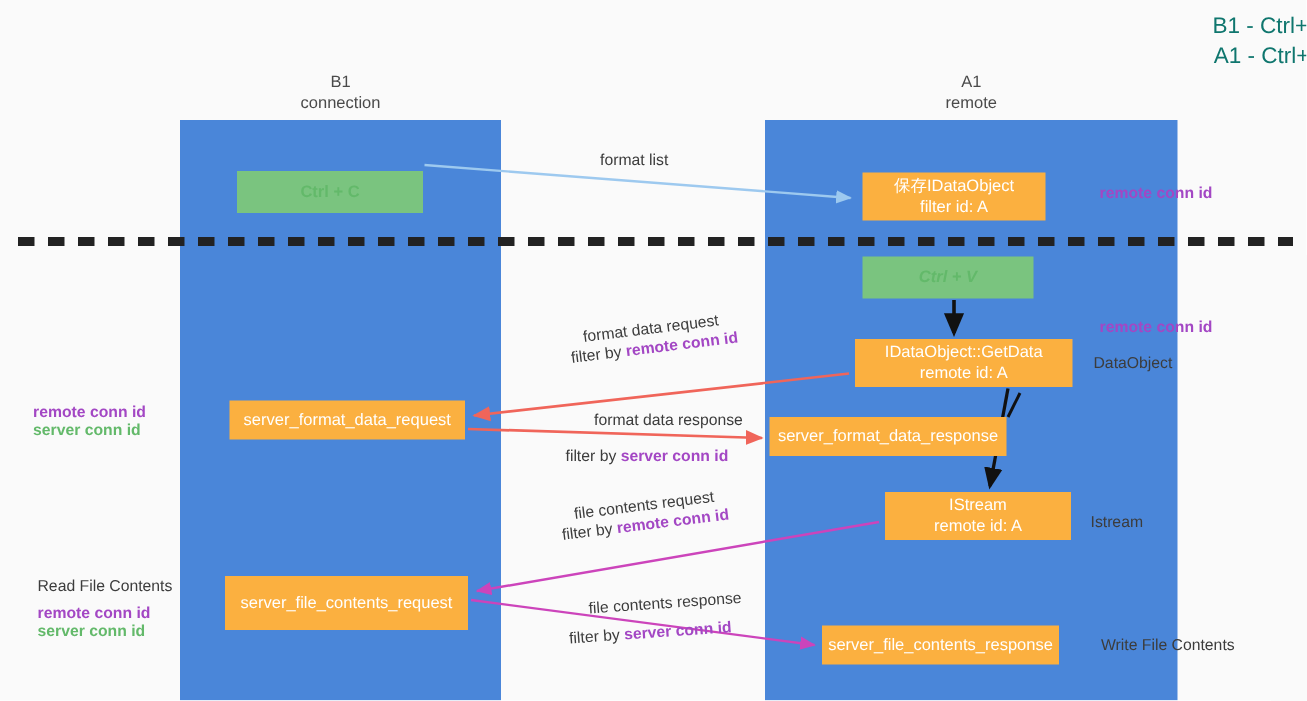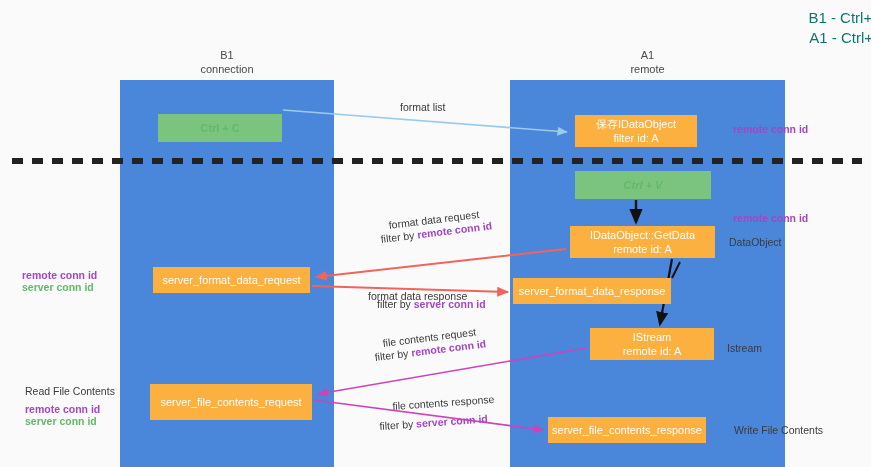--- a/index.html
+++ b/index.html
@@ -62,21 +62,21 @@
     line-height: 14px;
     text-align: center;
     white-space: pre-line;
     padding: 2px 4px;
   }
   .node.green  { background: #7ac47f; }
   .node.orange { background: #fbb040; }
 
   #n-ctrlc   { left: 158px; top: 78px;  width: 124px; height: 28px; margin-top: 36px; }
   #n-save    { left: 575px; top: 115px; width: 122px; height: 32px; }
-  #n-ctrlv   { left: 575px; top: 171px; width: 136px; height: 28px; font-style: italic; }
+  #n-ctrlv   { left: 575px; top: 171px; width: 114px; height: 28px; font-style: italic; }
   #n-getdata { left: 570px; top: 226px; width: 145px; height: 32px; }
   #n-sfdreq  { left: 153px; top: 267px; width: 157px; height: 26px; }
   #n-sfdres  { left: 513px; top: 278px; width: 158px; height: 26px; }
   #n-istream { left: 590px; top: 328px; width: 124px; height: 32px; }
   #n-sfcreq  { left: 150px; top: 384px; width: 162px; height: 36px; }
   #n-sfcres  { left: 548px; top: 417px; width: 158px; height: 26px; }
 
   
   #wires {
     position: absolute;
@@ -94,21 +94,21 @@
     white-space: nowrap;
   }
   .purple { color: #a347c4; font-weight: bold; }
   .green  { color: #63b96a; font-weight: bold; }
   .bold-purple { color: #a347c4; font-weight: bold; font-size: 10.5px; }
 
   #l-formatlist { left: 400px; top: 101px; }
 
   #l-fdreq  { left: 388px; top: 219px; transform: rotate(-7deg); transform-origin: left top; }
   #l-fdreq2 { left: 380px; top: 233px; transform: rotate(-7deg); transform-origin: left top; }
-  #l-fdres  { left: 368px; top: 274px; margin-top: 16px; }
+  #l-fdres  { left: 396px; top: 274px; }
   #l-fdres2 { left: 377px; top: 298px; }
 
   #l-fcreq  { left: 382px; top: 337px; transform: rotate(-7deg); transform-origin: left top; }
   #l-fcreq2 { left: 374px; top: 351px; transform: rotate(-7deg); transform-origin: left top; }
   #l-fcres  { left: 392px; top: 400px; transform: rotate(-4deg); transform-origin: left top; }
   #l-fcres2 { left: 379px; top: 420px; transform: rotate(-4deg); transform-origin: left top; }
 
   
   #r-remote1 { left: 733px; top: 123px; }
   #r-remote2 { left: 733px; top: 212px; }

